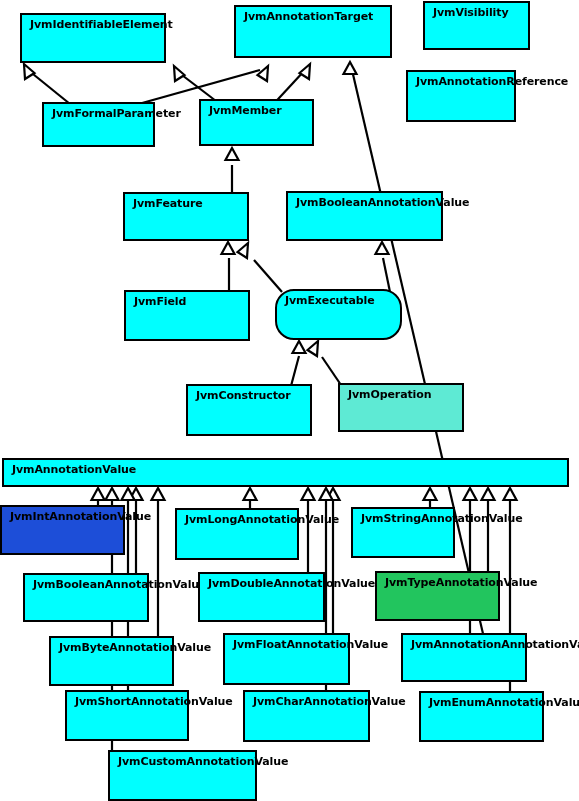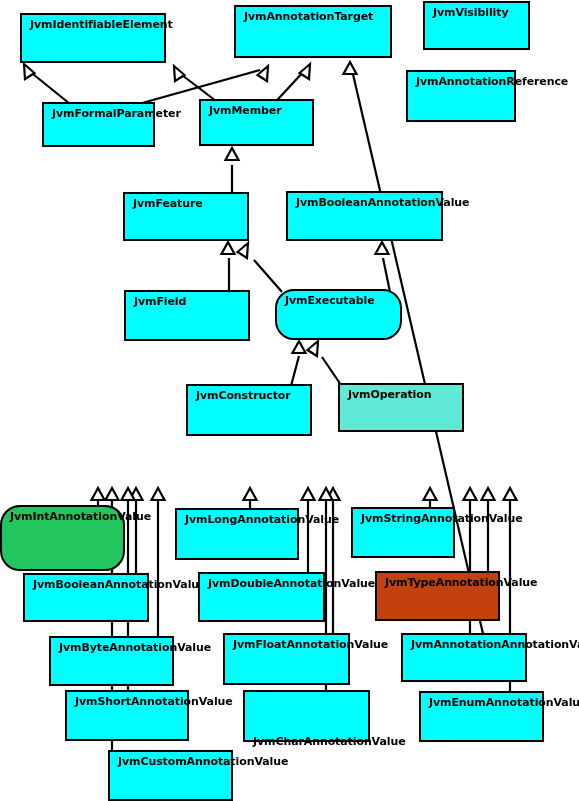--- a/index.html
+++ b/index.html
@@ -175,52 +175,55 @@
     </div>
     <div class="uml-class" style="left: 275px; top: 289px; width: 127px; height: 51px; background: rgb(0, 255, 255); border-color: rgb(0, 0, 0); border-radius: 19px;">
       <span class="cls-name" style="color: rgb(0, 0, 0);">JvmExecutable</span>
     </div>
     <div class="uml-class" style="left: 186px; top: 384px; width: 126px; height: 52px; background: rgb(0, 255, 255); border-color: rgb(0, 0, 0);">
       <span class="cls-name" style="color: rgb(0, 0, 0);">JvmConstructor</span>
     </div>
     <div class="uml-class" style="left: 338px; top: 383px; width: 126px; height: 49px; background: #5eead4; border-color: rgb(0, 0, 0);">
       <span class="cls-name" style="color: rgb(0, 0, 0);">JvmOperation</span>
     </div>
-    <div class="uml-class overflow" style="left: 0px; top: 505px; width: 125px; height: 66px; background: #22c55e; border-color: rgb(0, 0, 0); border-radius: 20px;">
+    <div class="uml-class" style="left: 2px; top: 458px; width: 567px; height: 29px; background: rgb(0, 255, 255); border-color: rgb(0, 0, 0);">
+      <span class="cls-name" style="color: rgb(0, 0, 0);">JvmAnnotationValue</span>
+    </div>
+    <div class="uml-class overflow" style="left: 0px; top: 505px; width: 125px; height: 50px; background: #1d4ed8; border-color: rgb(0, 0, 0);">
       <span class="cls-name" style="color: rgb(0, 0, 0);">JvmIntAnnotationValue</span>
     </div>
     <div class="uml-class overflow" style="left: 175px; top: 508px; width: 124px; height: 52px; background: rgb(0, 255, 255); border-color: rgb(0, 0, 0);">
       <span class="cls-name" style="color: rgb(0, 0, 0);">JvmLongAnnotationValue</span>
     </div>
     <div class="uml-class overflow" style="left: 351px; top: 507px; width: 104px; height: 51px; background: rgb(0, 255, 255); border-color: rgb(0, 0, 0);">
       <span class="cls-name" style="color: rgb(0, 0, 0);">JvmStringAnnotationValue</span>
     </div>
     <div class="uml-class overflow" style="left: 23px; top: 573px; width: 126px; height: 49px; background: rgb(0, 255, 255); border-color: rgb(0, 0, 0);">
       <span class="cls-name" style="color: rgb(0, 0, 0);">JvmBooleanAnnotationValue</span>
     </div>
     <div class="uml-class overflow" style="left: 198px; top: 572px; width: 127px; height: 50px; background: rgb(0, 255, 255); border-color: rgb(0, 0, 0);">
       <span class="cls-name" style="color: rgb(0, 0, 0);">JvmDoubleAnnotationValue</span>
     </div>
-    <div class="uml-class overflow" style="left: 375px; top: 571px; width: 125px; height: 50px; background: #c2410c; border-color: rgb(0, 0, 0);">
+    <div class="uml-class overflow" style="left: 375px; top: 571px; width: 125px; height: 50px; background: #22c55e; border-color: rgb(0, 0, 0);">
       <span class="cls-name" style="color: rgb(0, 0, 0);">JvmTypeAnnotationValue</span>
     </div>
     <div class="uml-class overflow" style="left: 49px; top: 636px; width: 125px; height: 50px; background: rgb(0, 255, 255); border-color: rgb(0, 0, 0);">
       <span class="cls-name" style="color: rgb(0, 0, 0);">JvmByteAnnotationValue</span>
     </div>
     <div class="uml-class overflow" style="left: 223px; top: 633px; width: 127px; height: 52px; background: rgb(0, 255, 255); border-color: rgb(0, 0, 0);">
       <span class="cls-name" style="color: rgb(0, 0, 0);">JvmFloatAnnotationValue</span>
     </div>
     <div class="uml-class overflow" style="left: 401px; top: 633px; width: 126px; height: 49px; background: rgb(0, 255, 255); border-color: rgb(0, 0, 0);">
       <span class="cls-name" style="color: rgb(0, 0, 0);">JvmAnnotationAnnotationValue</span>
     </div>
     <div class="uml-class overflow" style="left: 65px; top: 690px; width: 124px; height: 51px; background: rgb(0, 255, 255); border-color: rgb(0, 0, 0);">
       <span class="cls-name" style="color: rgb(0, 0, 0);">JvmShortAnnotationValue</span>
     </div>
     <div class="uml-class overflow" style="left: 243px; top: 690px; width: 127px; height: 52px; background: rgb(0, 255, 255); border-color: rgb(0, 0, 0);">
-      <span class="cls-name" style="color: rgb(0, 0, 0); margin-top: 40px;">JvmCharAnnotationValue</span>
+      <span class="cls-name" style="color: rgb(0, 0, 0);">JvmCharAnnotationValue</span>
     </div>
     <div class="uml-class overflow" style="left: 419px; top: 691px; width: 125px; height: 51px; background: rgb(0, 255, 255); border-color: rgb(0, 0, 0);">
       <span class="cls-name" style="color: rgb(0, 0, 0);">JvmEnumAnnotationValue</span>
     </div>
-    <div class="uml-class overflow" style="left: 108px; top: 750px; width: 125px; height: 51px; background: rgb(0, 255, 255); border-color: rgb(0, 0, 0);">
+    <div class="uml-class overflow" style="left: 108px; top: 750px; width: 149px; height: 51px; background: rgb(0, 255, 255); border-color: rgb(0, 0, 0);">
       <span class="cls-name" style="color: rgb(0, 0, 0);">JvmCustomAnnotationValue</span>
     </div>
   </div>
 
 </body></html>

